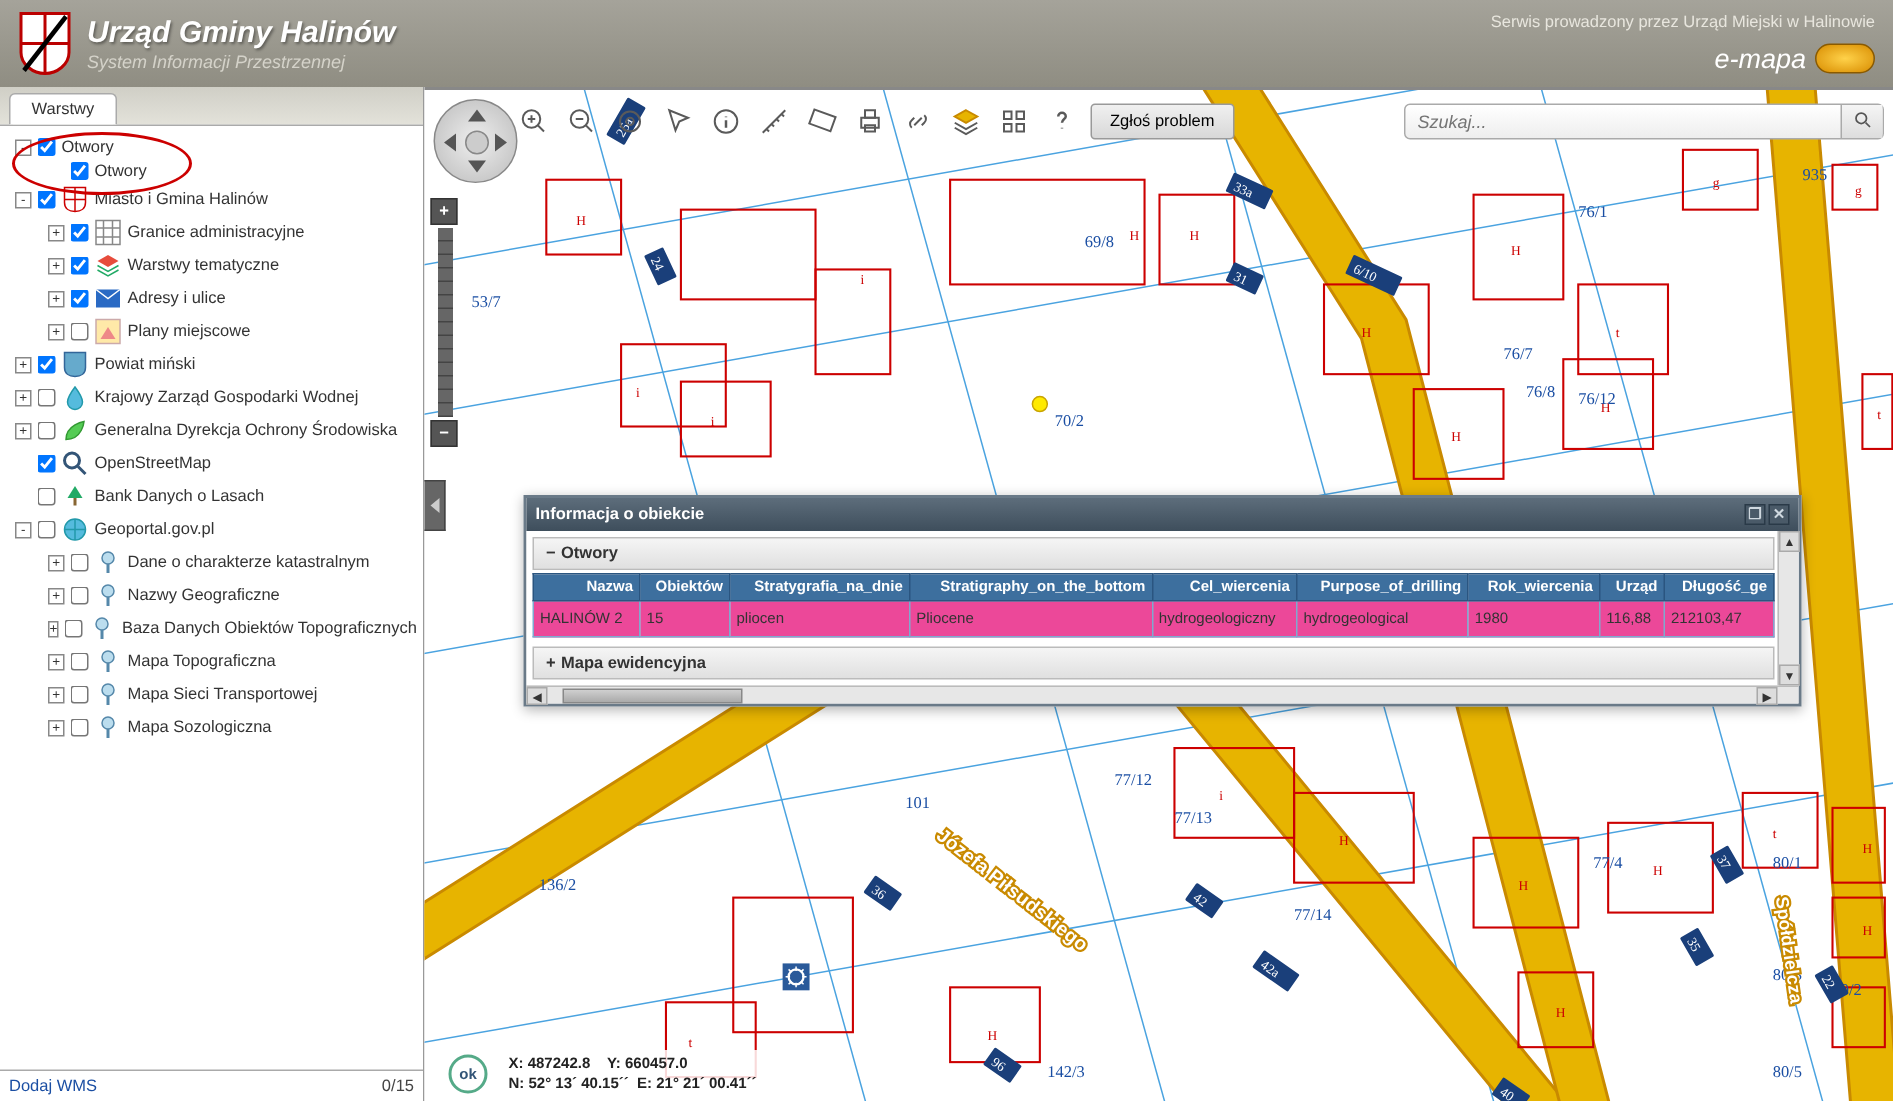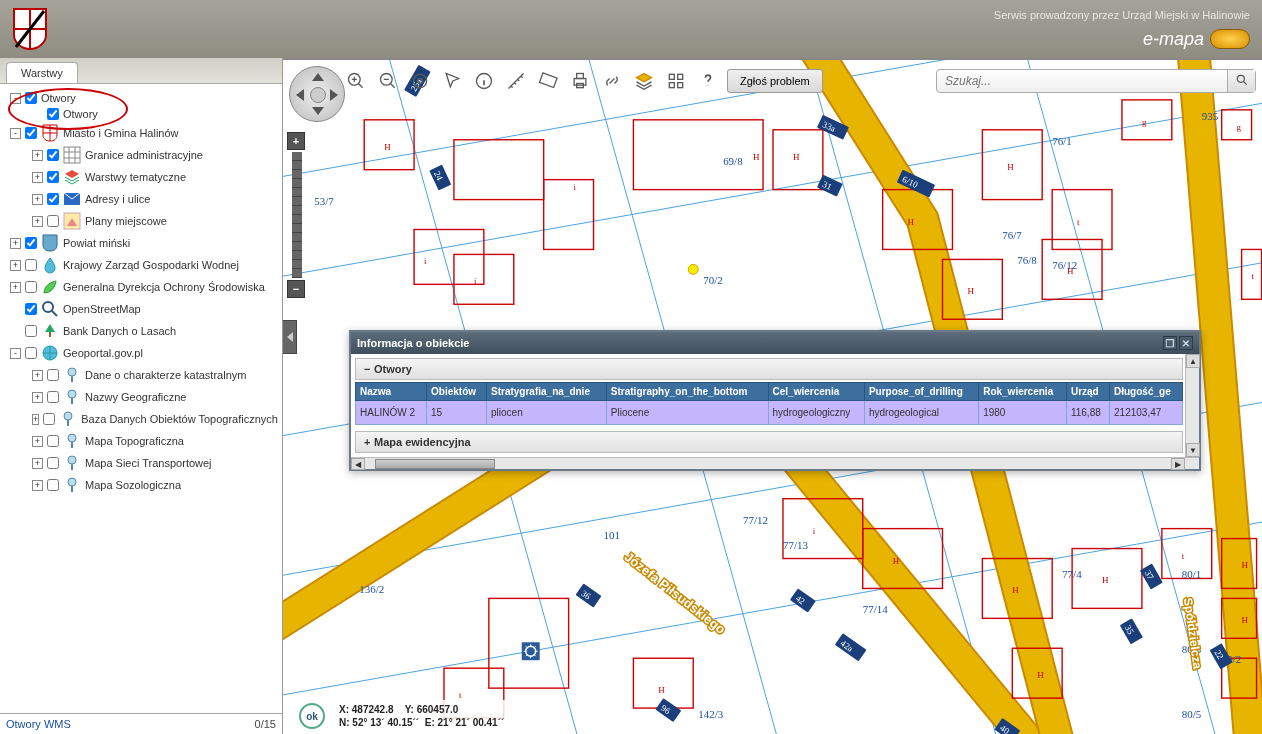--- a/index.html
+++ b/index.html
@@ -58,22 +58,22 @@
 .map-canvas svg { width: 100%; height: 100%; }
 
 .info-panel { position: absolute; top: 232px; left: 66px; width: 852px; background: #fff; border: 2px solid #6a7a88; box-shadow: 0 2px 8px rgba(0,0,0,.3); z-index: 70; margin-top: 38px; }
 .info-titlebar { height: 22px; background: linear-gradient(#5d6d7b,#3e4e5c); color: #fff; font-weight: bold; font-size: 11px; display: flex; align-items: center; padding: 0 6px; }
 .info-titlebar .ctrls { margin-left: auto; display: flex; gap: 2px; }
 .info-titlebar .ctrl { width: 14px; height: 14px; background: #4a5a68; border: 1px solid #2a3a48; color: #cfd8df; font-size: 10px; display:flex;align-items:center;justify-content:center; cursor:pointer; }
 .info-body { padding: 4px; background: #fff; }
 .section-hdr { background: linear-gradient(#f5f5f5,#e0e0e0); border: 1px solid #bbb; padding: 4px 8px; font-weight: bold; font-size: 11px; cursor: pointer; }
 .section-hdr .pm { display:inline-block; width:10px; }
 .data-table { width: 100%; border-collapse: collapse; margin: 2px 0 6px; font-size: 10px; }
-.data-table th { background: #3d6f9e; color: #fff; border: 1px solid #2a5580; padding: 3px 4px; text-align: left; font-weight: bold; white-space: nowrap; }
-.data-table td { background: #c4b5fd; border: 1px solid #7fa9cf; padding: 6px 4px; }
+.data-table th { background: #3d6f9e; color: #fff; border: 1px solid #2a5580; padding: 3px 4px; text-align: right; font-weight: bold; white-space: nowrap; }
+.data-table td { background: #ec4899; border: 1px solid #7fa9cf; padding: 6px 4px; }
 .info-scroll { height: 12px; background: #e7e7e7; border-top: 1px solid #bbb; position: relative; }
 .info-scroll .thumb { position:absolute; top:1px; left:24px; width:120px; height:10px; background: linear-gradient(#cfcfcf,#aaa); border:1px solid #888; }
 .info-scroll .arr { position:absolute; top:0; width:14px; height:12px; background:#ddd; border:1px solid #aaa; font-size:8px; display:flex;align-items:center;justify-content:center; }
 .info-scroll .arr.left{left:0}.info-scroll .arr.right{right:14px}
 .info-right-scroll{position:absolute;top:22px;right:0;bottom:12px;width:14px;background:#e7e7e7;border-left:1px solid #bbb;}
 .info-right-scroll .arr{position:absolute;left:0;width:14px;height:14px;background:#ddd;border:1px solid #aaa;font-size:8px;display:flex;align-items:center;justify-content:center}
 .info-right-scroll .arr.up{top:0}.info-right-scroll .arr.down{bottom:0}
 
 .status-bar { position: absolute; bottom: 2px; left: 8px; height: 32px; display: flex; align-items: center; gap: 14px; z-index: 55; background: rgba(255,255,255,0.85); padding: 2px 8px; border-radius: 4px; }
 .ok-badge { width: 26px; height: 26px; border: 2px solid #5a8; border-radius: 50%; display: flex; align-items: center; justify-content: center; font-weight: bold; font-size: 10px; color: #357; }
@@ -90,20 +90,24 @@
 </style>
 </head>
 <body>
 
 <div class="header">
   <svg class="logo-shield" viewBox="0 0 36 44">
       <path d="M2 2h32v26c0 8-8 14-16 14S2 36 2 28z" fill="#fff" stroke="#b00" stroke-width="2"></path>
       <path d="M18 2v40M2 22h32" stroke="#b00" stroke-width="2"></path>
       <path d="M4 40L32 4" stroke="#000" stroke-width="3"></path>
     </svg>
+  <div class="title-block">
+    <div class="title-main">Urząd Gminy Halinów</div>
+    <div class="title-sub">System Informacji Przestrzennej</div>
+  </div>
   <div class="header-right">
     <div class="header-service">Serwis prowadzony przez Urząd Miejski w Halinowie</div>
     <div class="header-brand">
       <span>e-mapa</span>
       <span class="badge"></span>
     </div>
   </div>
 </div>
 
 <div class="main">
@@ -302,21 +306,21 @@
             <svg width="18" height="18" viewBox="0 0 18 18">
               <circle cx="9" cy="6" r="4" fill="#bde" stroke="#58a"></circle>
               <path d="M9 10v6" stroke="#58a" stroke-width="2"></path>
             </svg>
           </span>
           <span class="tree-label">Mapa Sozologiczna</span>
         </div>
       </div>
     <div class="highlight-oval" style="top:30px;left:8px;width:120px;height:42px"></div>
     <div class="sidebar-footer">
-      <span>Otwory WMS</span>
+      <span>Dodaj WMS</span>
       <span>0/15</span>
     </div>
   </div>
 
   <div class="mapwrap">
     <div class="nav-pad">
       <div class="nav-ring">
         <div class="nav-arrow up"></div>
         <div class="nav-arrow down"></div>
         <div class="nav-arrow left"></div>

